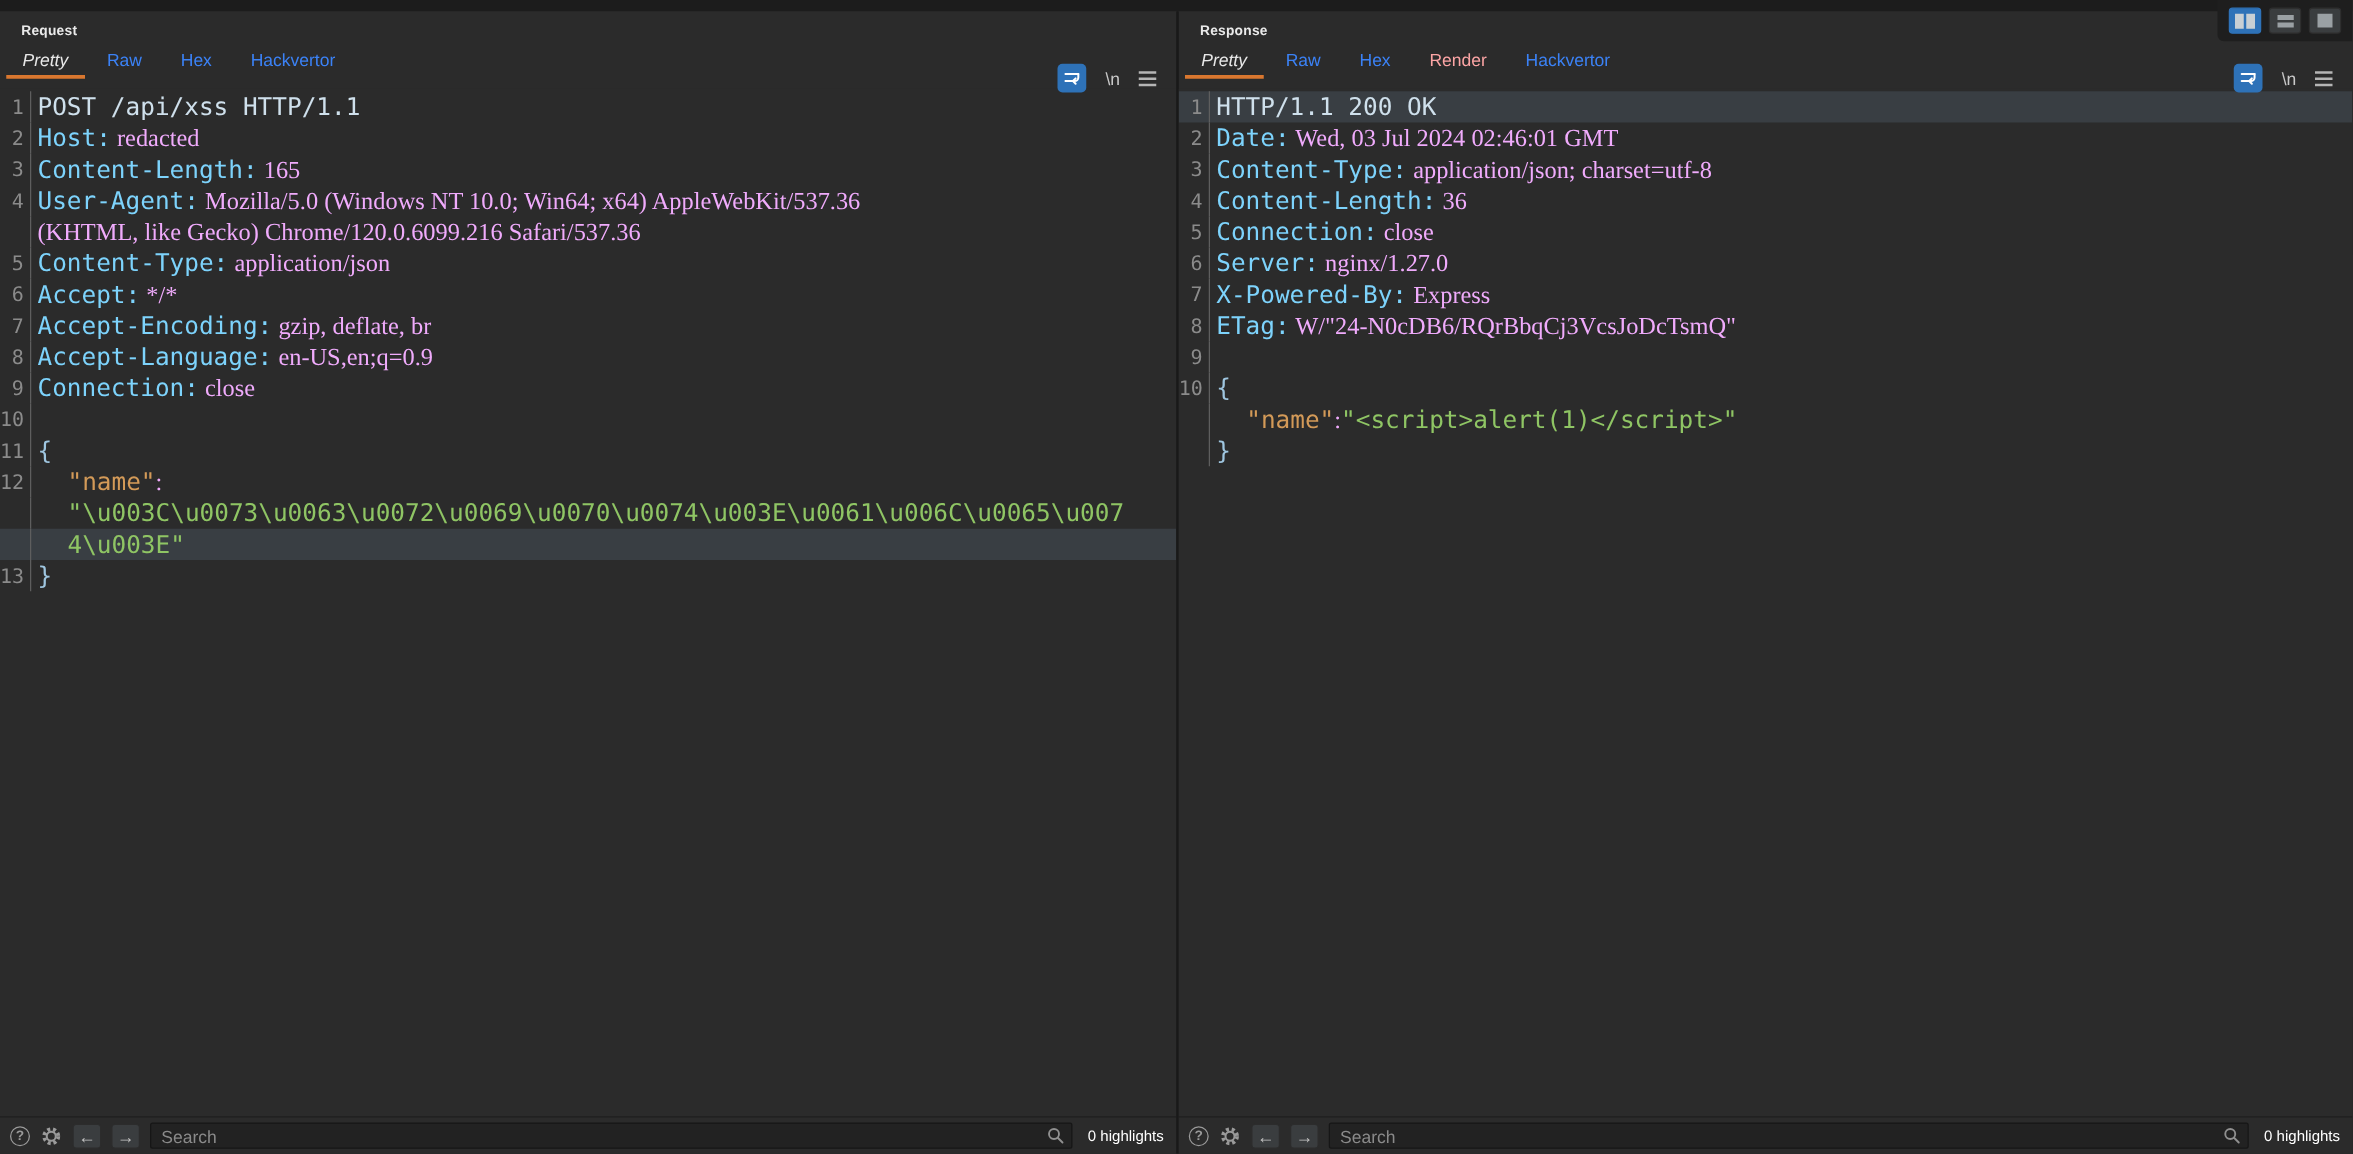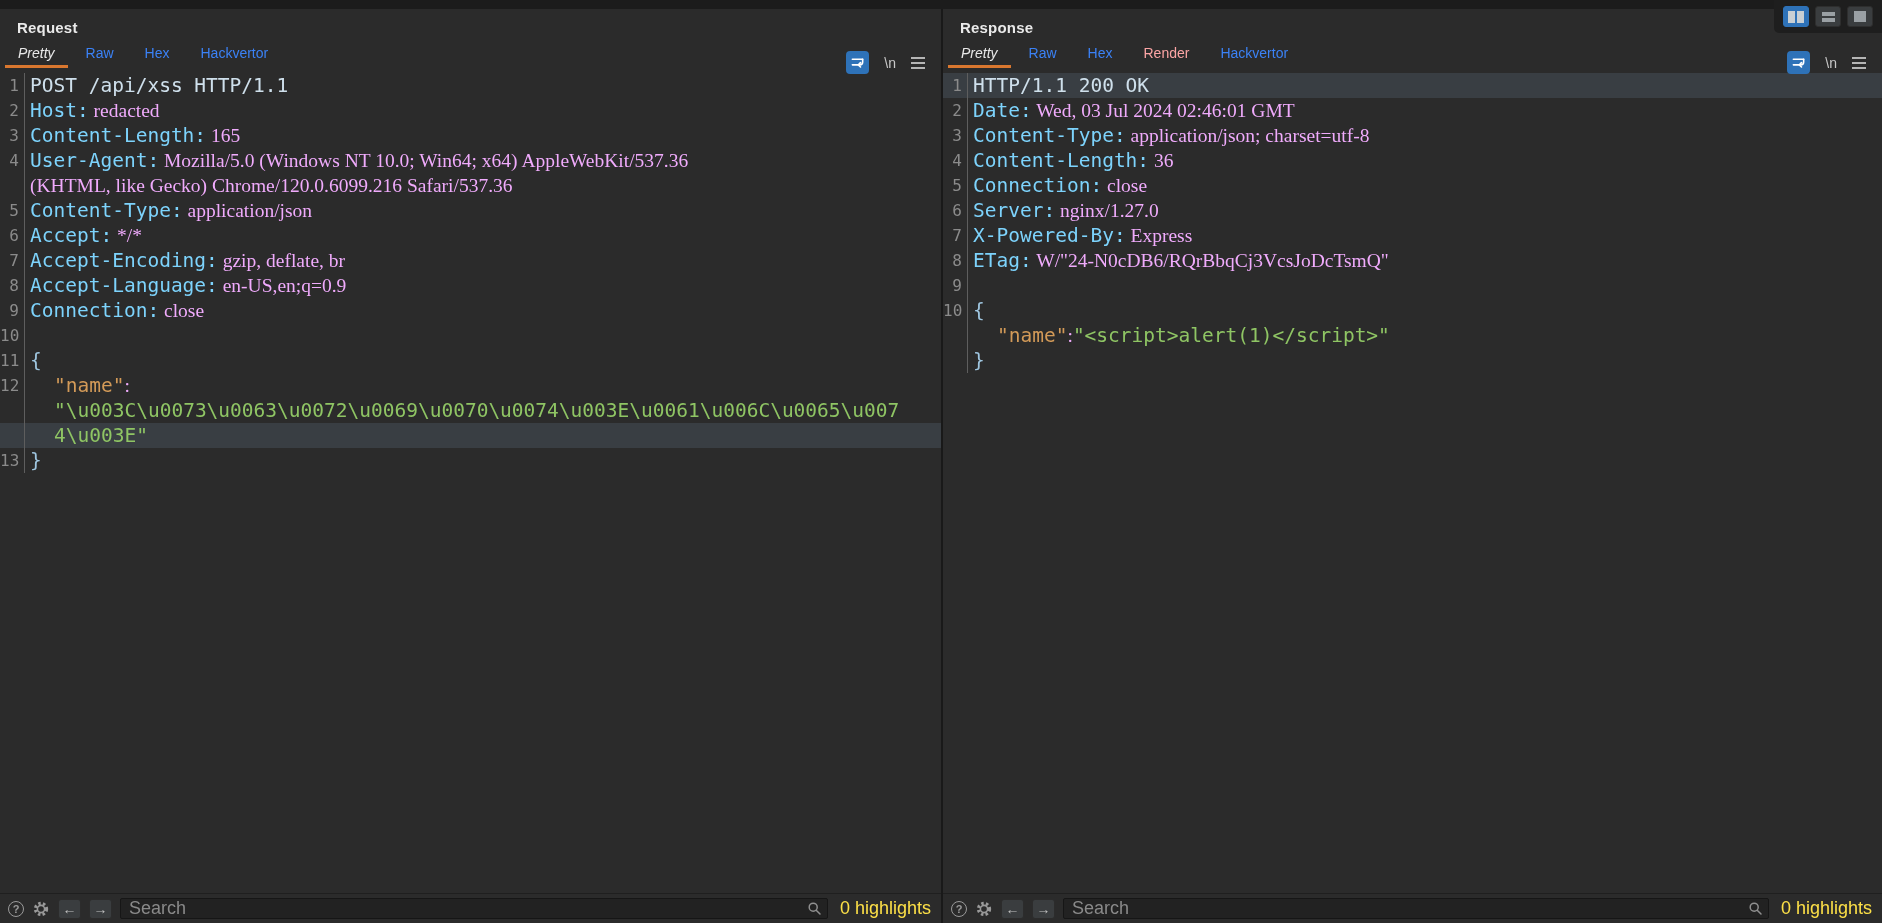--- a/index.html
+++ b/index.html
@@ -30,21 +30,21 @@
   .lb-square { width: 12px; height: 11px; background: #9AA0A4; }
 
   .panes { flex: 1; display: flex; min-height: 0; }
   .pane { display: flex; flex-direction: column; min-width: 0; }
   .pane.left { width: 941px; flex: none; }
   .pane.right { flex: 1; }
   .pane-divider { width: 2px; background: #191919; flex: none; }
 
   .pane-header { height: 62px; position: relative; flex: none; }
   .pane-title {
-    margin: 10px 0 0 17px; font-size: 15px; font-weight: bold; color: #EAEAEA;
+    margin: 10px 0 0 17px; font-size: 11px; font-weight: bold; color: #EAEAEA;
     letter-spacing: 0.2px;
   }
   .tab-bar { display: flex; margin-top: 6px; padding-left: 5px; height: 26px; }
   .tab {
     padding: 0 13px; margin-right: 5px; font-size: 14px; color: #3b82f6;
     line-height: 23px; height: 26px; border-bottom: 3px solid transparent; cursor: pointer;
     white-space: nowrap;
   }
   .tab.sel { color: #E8E8E8; border-bottom-color: #D9772F; font-style: italic; }
   .tab.dis { color: #fca5a5; }
@@ -91,26 +91,26 @@
     justify-content: center; cursor: pointer; flex: none;
   }
   .gear-btn { cursor: pointer; flex: none; display: flex; }
   .nav-btn {
     width: 23px; height: 20px; background: #3A3D3F; border: 1px solid #2C2C2C; border-radius: 3px;
     color: #C0C0C0; font-size: 14px; line-height: 18px; text-align: center; cursor: pointer; flex: none;
   }
   .search-wrap { flex: 1; position: relative; display: flex; align-items: center; }
   .search-input {
     width: 100%; height: 21px; background: #222222; border: 1px solid #161616; border-radius: 2px;
-    color: #DDDDDD; font-size: 18px; padding: 0 26px 0 8px; outline: none;
+    color: #DDDDDD; font-size: 14px; padding: 0 26px 0 8px; outline: none;
     font-family: "Liberation Sans", sans-serif;
   }
   .search-input::placeholder { color: #8A8A8A; }
   .search-glass { position: absolute; right: 6px; display: flex; }
-  .hl-count { font-size: 18px; color: #fde047; white-space: nowrap; margin-left: 4px; }
+  .hl-count { font-size: 12px; color: #ffffff; white-space: nowrap; margin-left: 4px; }
 </style>
 </head>
 <body>
 
 <div class="app">
   <div class="top-strip"></div>
   <div class="corner-bg"></div>
 
   <div class="layout-buttons">
     <div class="layout-btn active">

